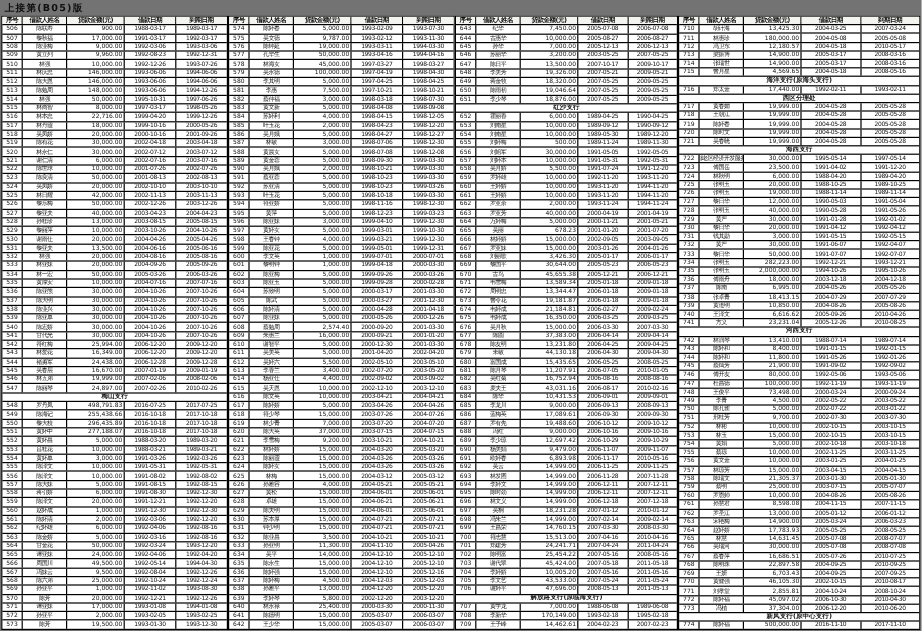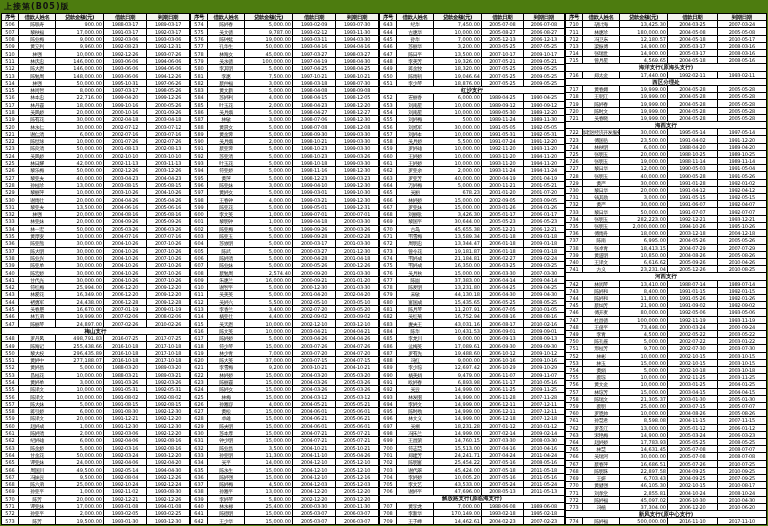--- a/index.html
+++ b/index.html
@@ -1,16 +1,16 @@
 <!DOCTYPE html>
 <html><head>
 <meta charset="utf-8">
 <style>
   html,body{margin:0;padding:0;background:#e8e8e4;}
-  .page{position:relative;width:768px;height:526px;background:#4d7c0f;overflow:hidden;
+  .page{position:relative;width:768px;height:526px;background:#737373;overflow:hidden;
         font-family:"DejaVu Sans",sans-serif;color:#111;}
   .page-title{position:absolute;top:1px;left:4px;font-size:8px;font-weight:bold;
               letter-spacing:1px;white-space:nowrap;}
   .tables{position:absolute;top:13px;left:1px;right:1px;bottom:1px;display:flex;}
   .group{display:flex;flex-direction:column;border:1px solid #000;background:#fff;
          box-sizing:border-box;}
   .g0,.g1{flex:0 0 189px;}
   .g2{flex:0 0 186px;}
   .g3{flex:1 1 auto;}
   .row{flex:1 1 0;display:flex;min-height:0;border-bottom:1px solid #000;}

